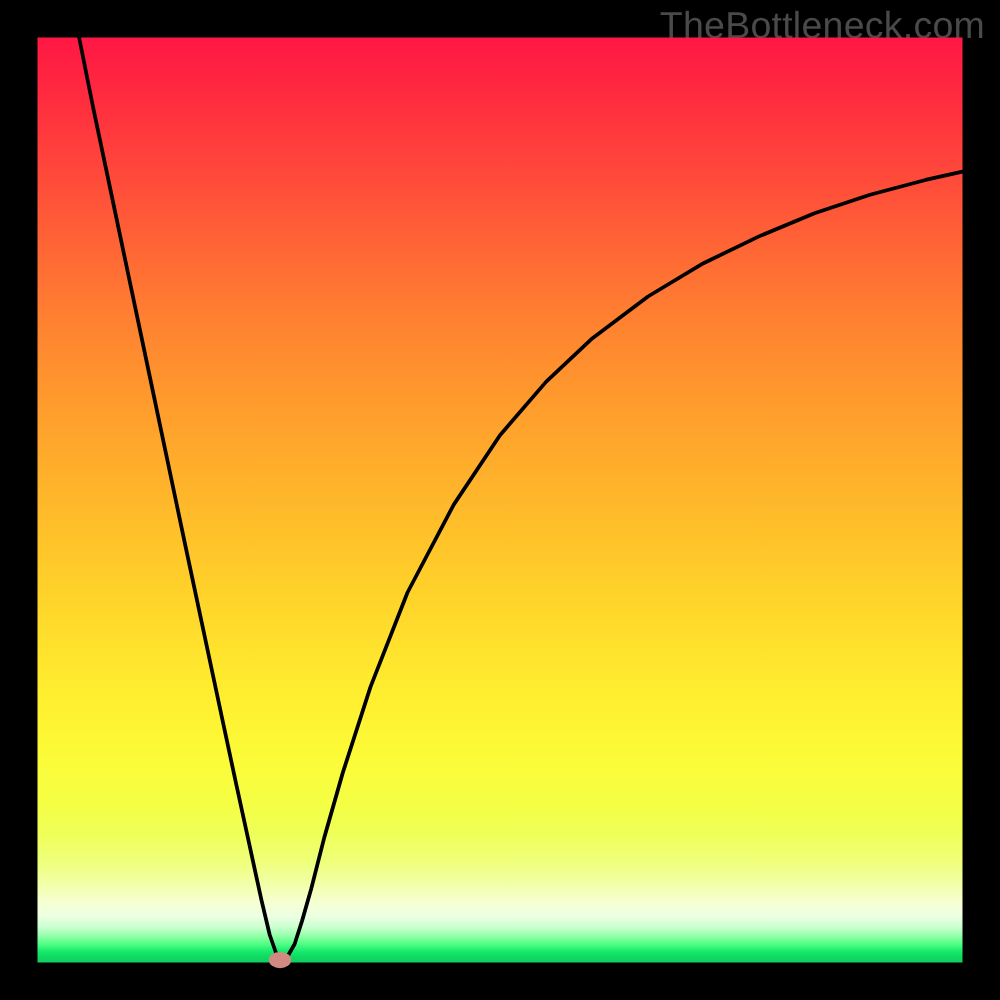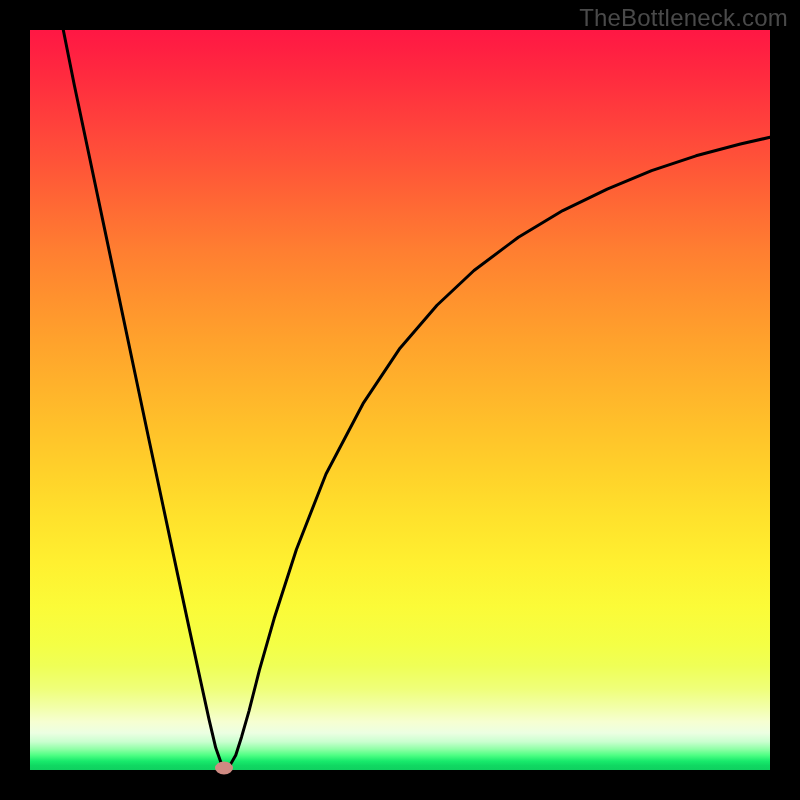--- a/index.html
+++ b/index.html
@@ -15,21 +15,21 @@
     position: relative;
     width: 800px;
     height: 800px;
     background: #000;
   }
   .watermark {
     position: absolute;
     top: 4px;
     right: 12px;
     color: #4a4a4a;
-    font-size: 24px;
+    font-size: 30px;
     font-weight: 400;
     letter-spacing: 0.2px;
     user-select: none;
   }
   .plot {
     position: absolute;
     left: 30px;
     top: 30px;
     width: 740px;
     height: 740px;

